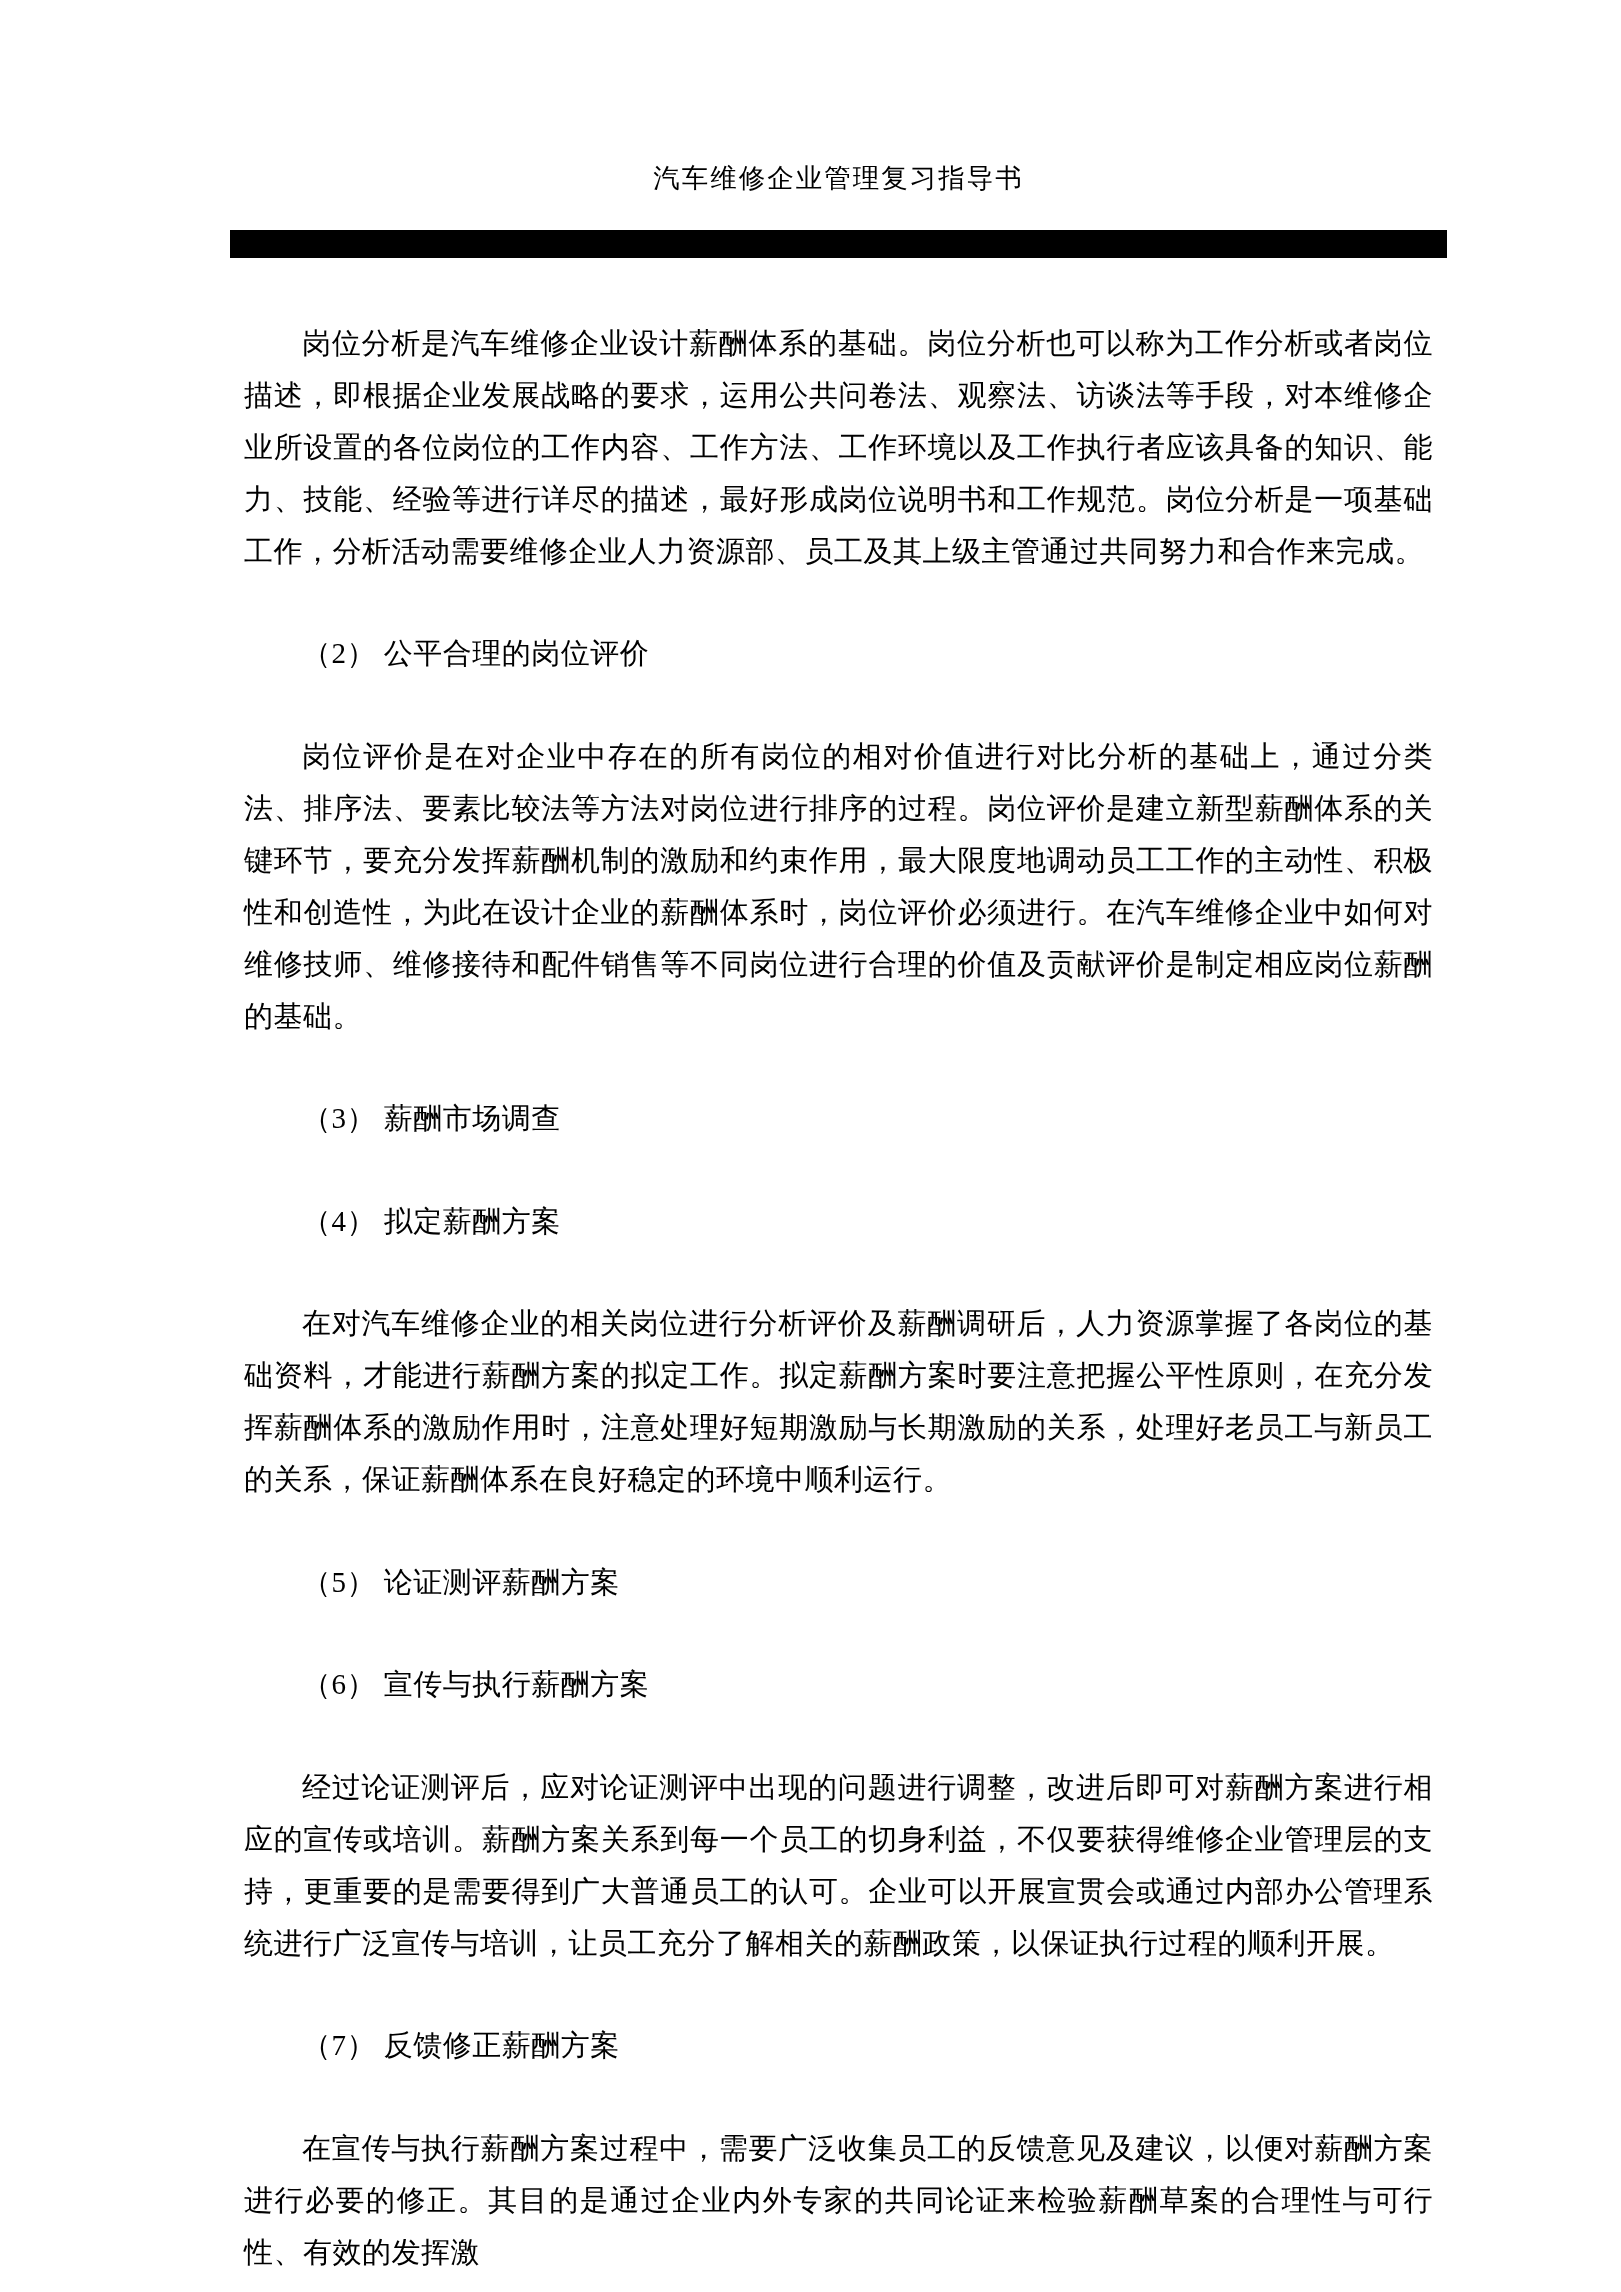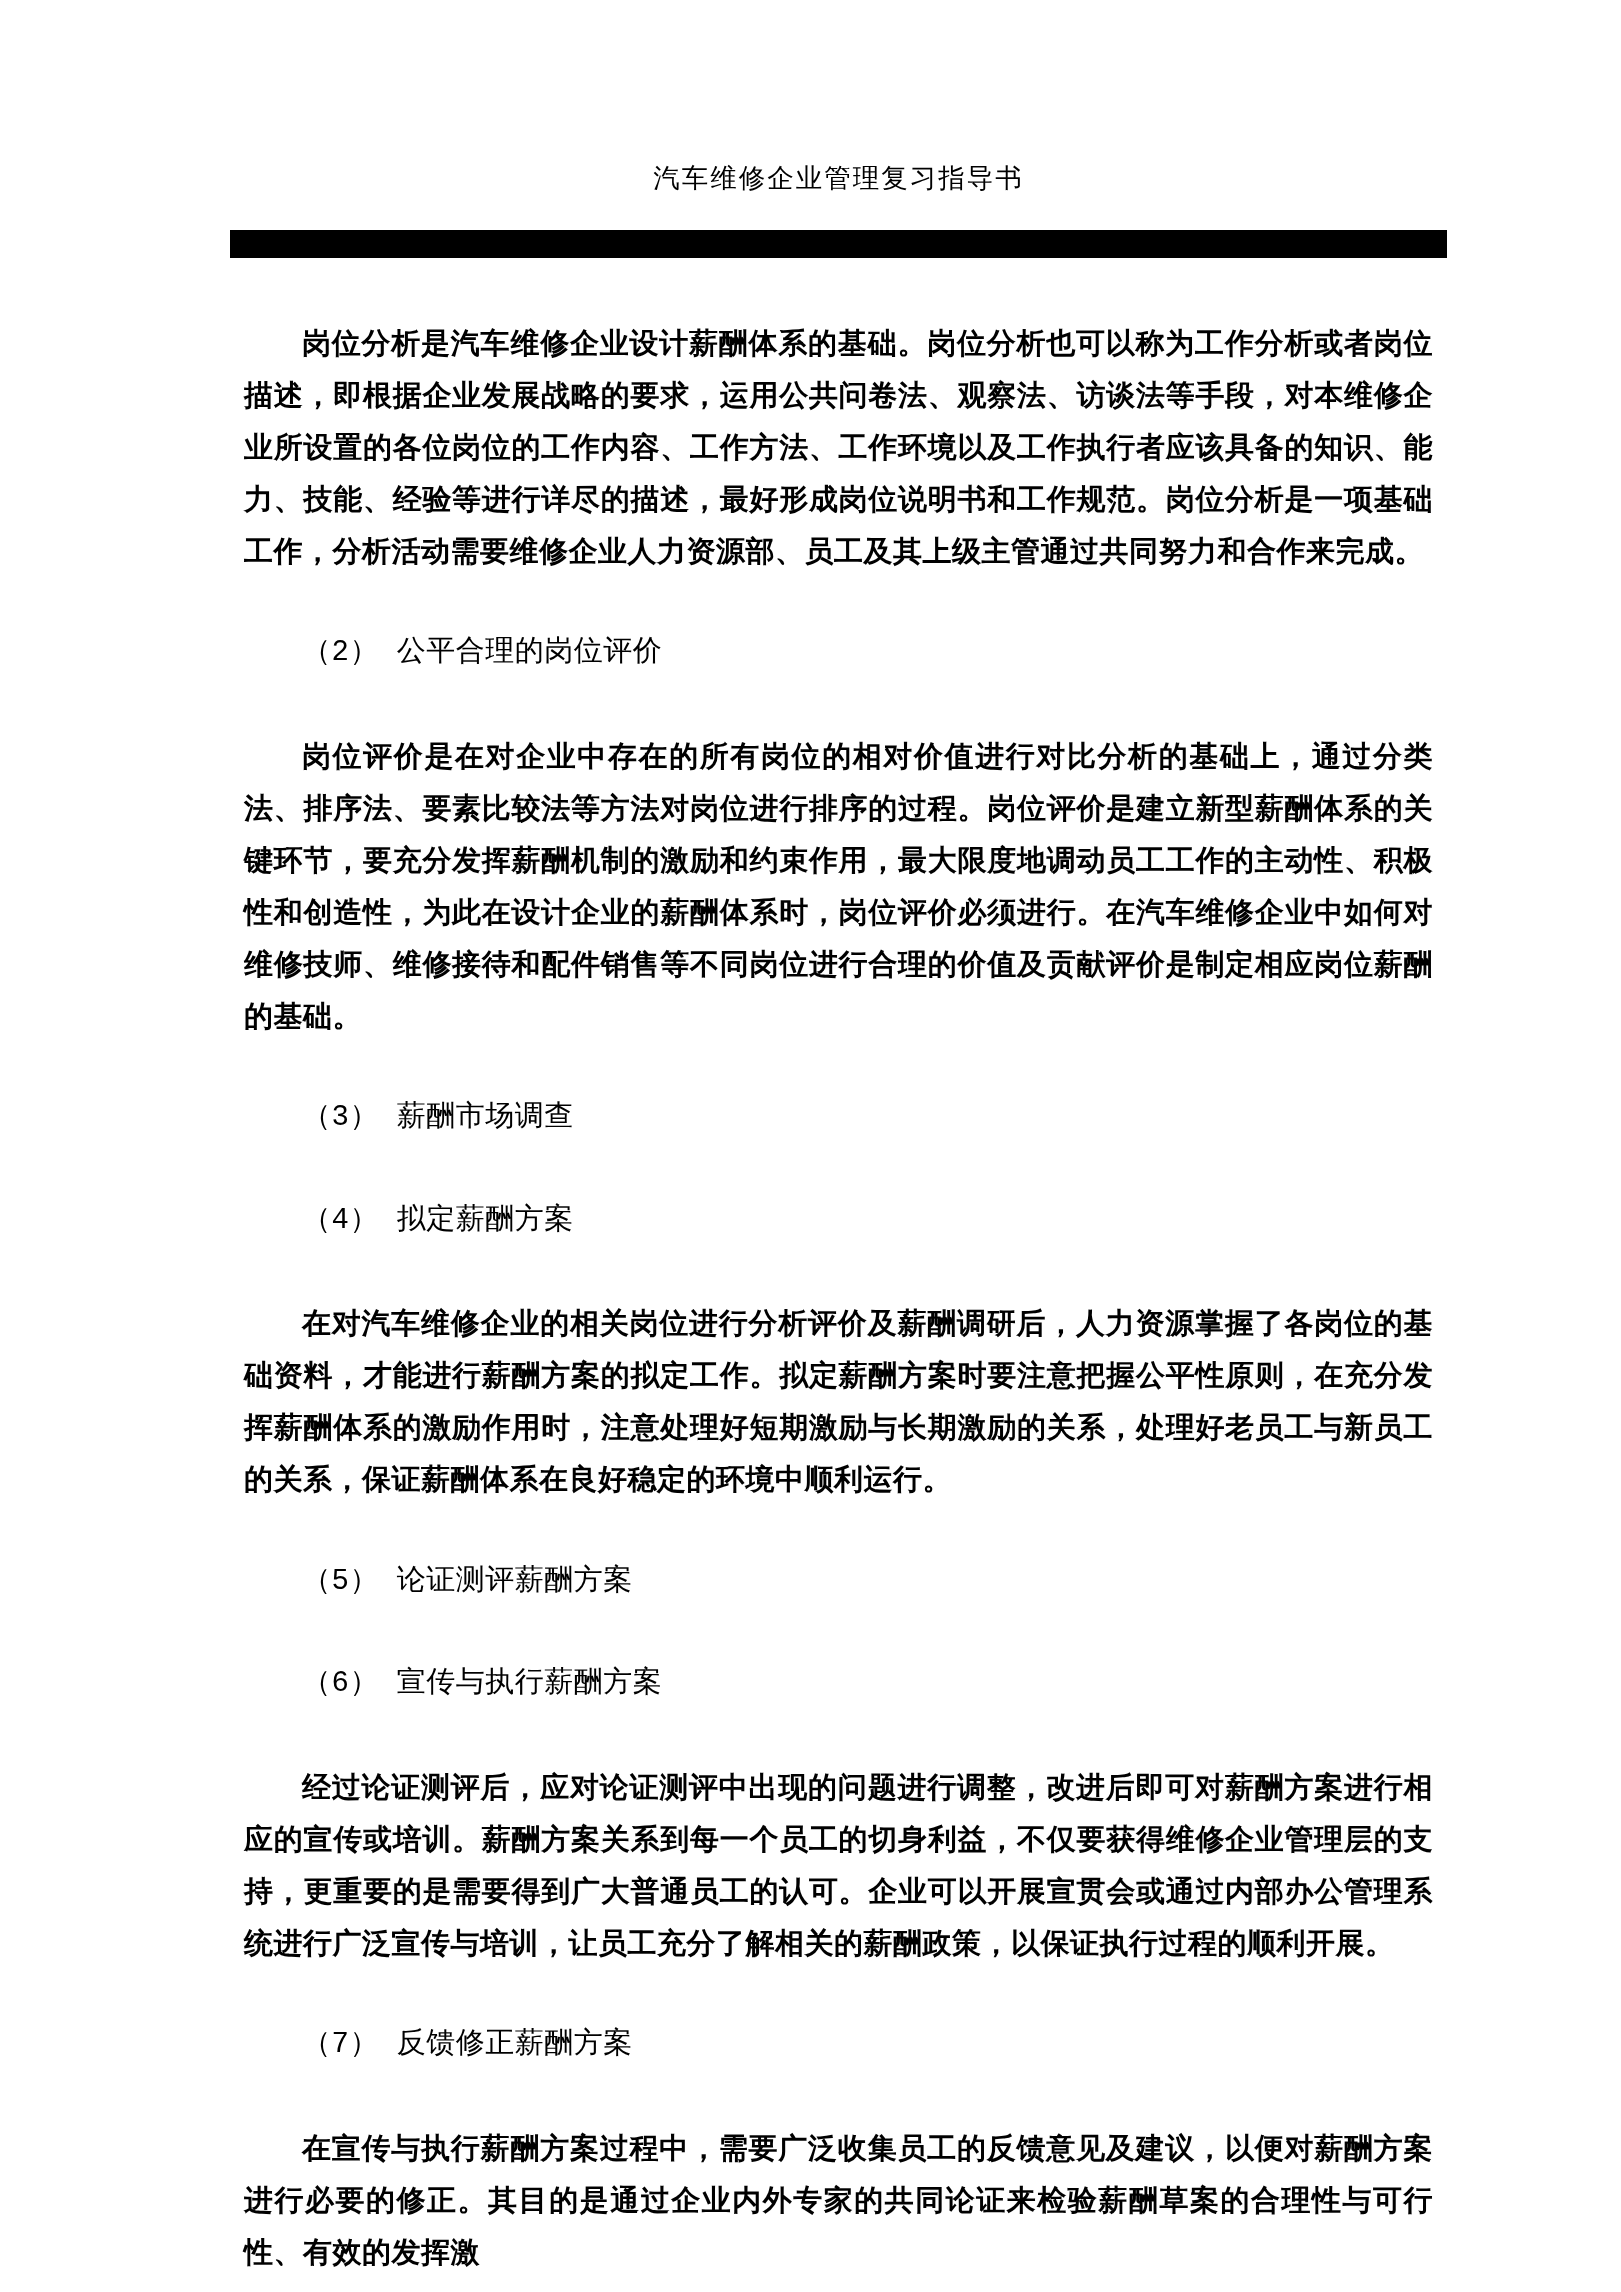--- a/index.html
+++ b/index.html
@@ -33,31 +33,29 @@
   .body-area {
     padding: 45px 188px 0 188px;
   }
 
   .para {
     font-size: 29px;
     line-height: 52px;
     text-align: justify;
     text-indent: 2em;
     letter-spacing: 0.5px;
-    font-weight: bold;
   }
 
   .sec-heading {
     font-size: 29px;
     line-height: 52px;
     font-weight: normal;
     text-indent: 2em;
     margin: 22.5px 0 22.5px 0;
     letter-spacing: 0.5px;
-    font-family: Liberation Mono, monospace;
   }
 
   .page-num {
     margin-top: 5px;
     text-align: center;
     font-size: 27.4px;
     line-height: 35px;
   }
 </style>
 </head>

